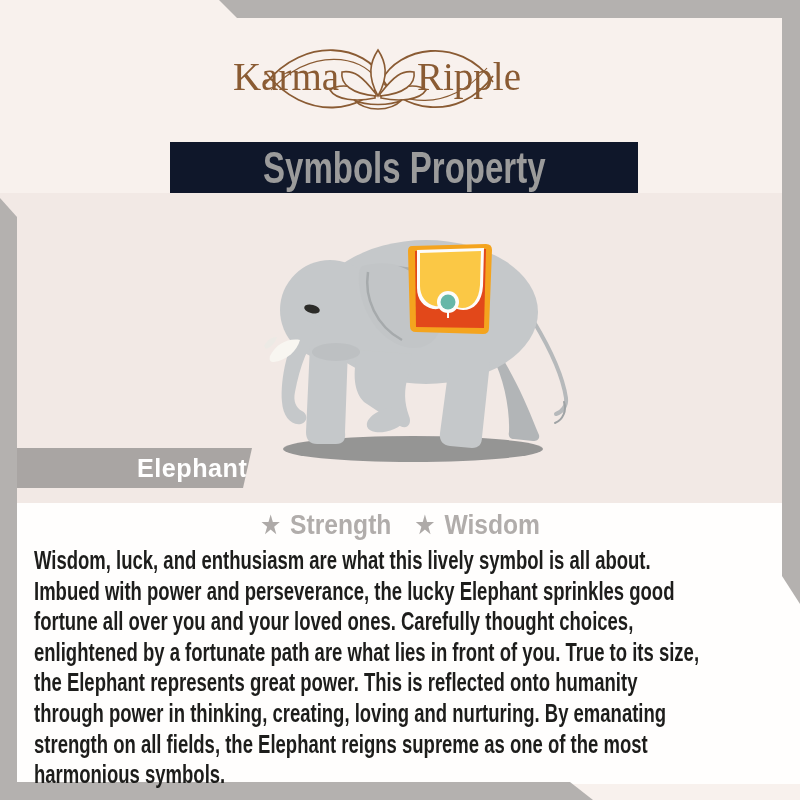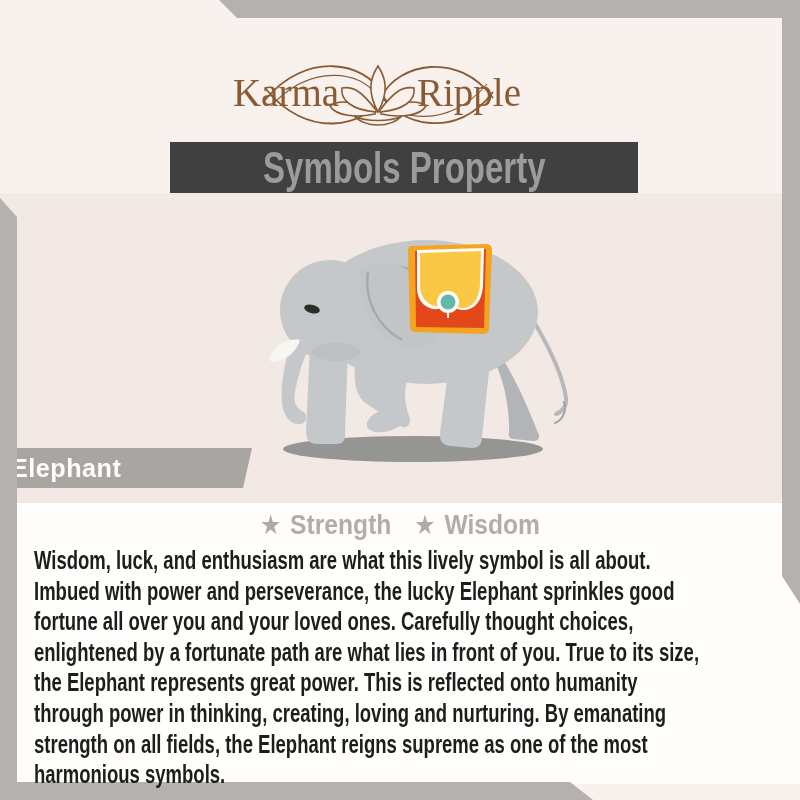--- a/index.html
+++ b/index.html
@@ -16,34 +16,34 @@
     clip-path:polygon(219px 0,800px 0,800px 18px,237px 18px);}
   .frame-right{left:0;top:0;width:800px;height:620px;
     clip-path:polygon(782px 0,800px 0,800px 604px,782px 576px);}
   .frame-left{left:0;top:0;width:17px;height:800px;
     clip-path:polygon(0 198px,17px 217px,17px 800px,0 800px);}
   .frame-bottom{left:0;top:782px;width:800px;height:18px;
     clip-path:polygon(0 0,570px 0,593px 18px,0 18px);}
 
   
   .pink-panel{left:0;top:193px;width:800px;height:310px;background:#f2e9e5;}
-  .title-bar{left:170px;top:142px;width:468px;height:51px;background:#404040;
+  .title-bar{left:170px;top:142px;width:468px;height:51px;background:#0f172a;
     display:flex;align-items:center;justify-content:center;}
   .title-text{
     font-size:44px;font-weight:bold;color:#9b9b9b;white-space:nowrap;
     transform:scaleX(0.75);transform-origin:center center;letter-spacing:0px;}
   .text-panel{left:17px;top:503px;width:783px;height:281px;background:#fffefd;}
 
   
-  .logo-wrap{left:226px;top:46px;width:308px;height:100px;}
+  .logo-wrap{left:226px;top:30px;width:308px;height:100px;}
 
   
   .ribbon{left:17px;top:448px;width:240px;height:40px;background:#a9a5a3;
     clip-path:polygon(0 0,235px 0,226px 40px,0 40px);
-    display:flex;align-items:center;justify-content:flex-start;}
+    display:flex;align-items:center;justify-content:flex-end;}
   .ribbon-label{font-size:26px;font-weight:bold;color:#ffffff;
     letter-spacing:0.5px;transform:scaleX(0.97) translateX(-8px);white-space:nowrap;}
 
   
   .traits{left:0;top:507px;width:800px;height:36px;
     display:flex;align-items:center;justify-content:center;gap:26px;
     transform:scaleX(0.88);transform-origin:center center;}
   .trait{display:flex;align-items:center;gap:10px;}
   .trait .star{font-size:27px;color:#aeaaa8;line-height:1;}
   .trait .t-label{font-size:28px;font-weight:bold;color:#b1adab;white-space:nowrap;}

